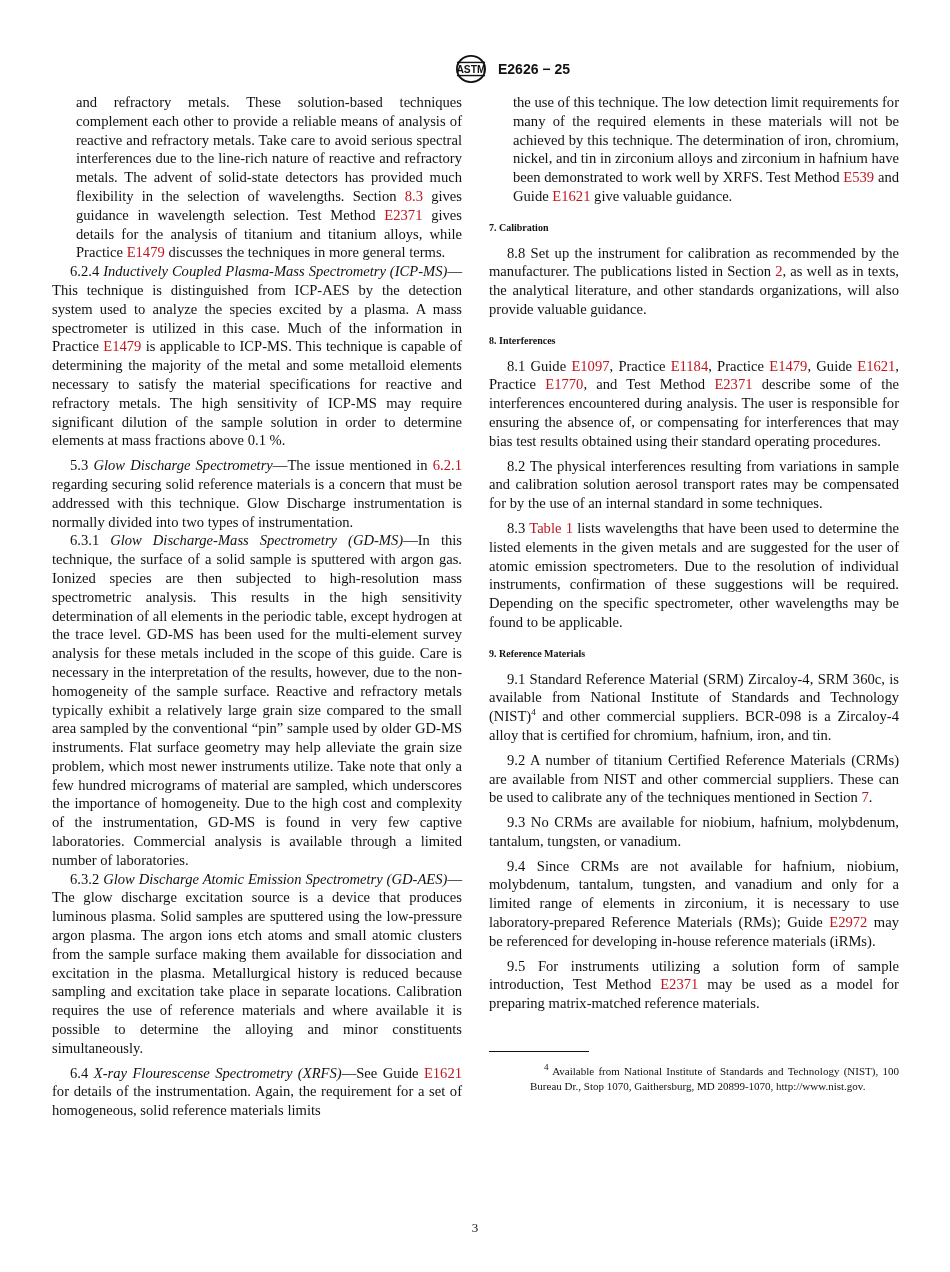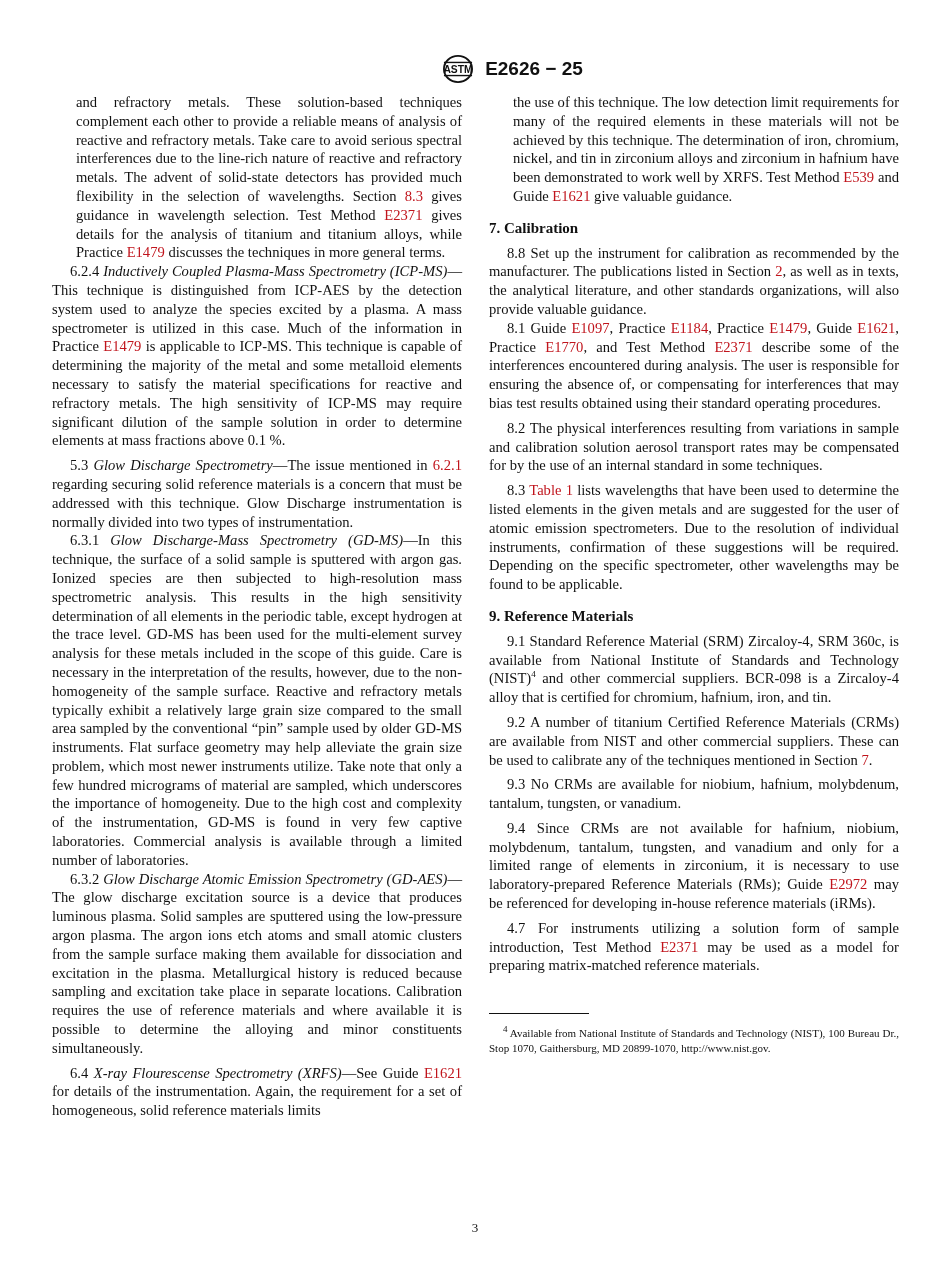--- a/index.html
+++ b/index.html
@@ -1,34 +1,34 @@
 <!DOCTYPE html>
 <html><head>
 <meta charset="utf-8">
 <style>
   html, body { margin: 0; padding: 0; background: #ffffff; }
   body { width: 950px; height: 1272px; position: relative; overflow: hidden;
          font-family: "Liberation Serif", serif; color: #111; }
   .header { position: absolute; top: 52px; left: 0; width: 950px; height: 34px;
             display: flex; justify-content: center; align-items: center; gap: 8px; margin-left: 36px; }
   .logo { width: 38px; height: 30px; }
-  .designation { font-family: "Liberation Sans", sans-serif; font-weight: bold; font-size: 19px; color: #111; }
+  .designation { font-family: "Liberation Sans", sans-serif; font-weight: bold; font-size: 14px; color: #111; }
   .col { position: absolute; top: 93px; width: 410px; font-size: 14.6px; line-height: 18.8px; }
   .col.left { left: 52px; }
   .col.right { left: 489px; }
   p { margin: 0; text-align: justify; text-indent: 18px; }
   p.gap { margin-top: 6px; }
   p.noind { text-indent: 0; margin-left: 24px; }
-  .sec { font-weight: bold; margin: 13px 0 6px 0; text-indent: 0; font-size: 15px; }
+  .sec { font-weight: bold; margin: 13px 0 6px 0; text-indent: 0; font-size: 10px; }
   .sec:first-child { margin-top: 0; }
   i { }
   a.ref { color: #c0141c; text-decoration: none; }
   sup { font-size: 9px; line-height: 0; vertical-align: super; }
   .fn-rule { width: 100px; border-top: 1px solid #111; margin: 38px 0 12px 0; }
-  .footnote { font-size: 11px; line-height: 15px; text-align: justify; text-indent: 14px; }
+  .footnote { font-size: 11px; line-height: 15px; text-align: justify; text-indent: 14px; margin-left: 41px; }
   .pageno { position: absolute; top: 1220px; left: 0; width: 950px; text-align: center; font-size: 13px; }
 </style>
 </head>
 <body>
 
 <div class="header">
   <svg class="logo" viewBox="0 0 40 32">
     <ellipse cx="20" cy="16" rx="15" ry="14" fill="none" stroke="#111" stroke-width="2"></ellipse>
     <text x="20" y="20" text-anchor="middle" font-family="Liberation Sans, sans-serif" font-size="11" font-weight="bold" fill="#111">ASTM</text>
     <line x1="5" y1="9" x2="35" y2="9" stroke="#111" stroke-width="1.5"></line>
@@ -50,28 +50,29 @@
 
   <p class="gap"><span>6.4 </span><i>X-ray Flourescense Spectrometry (XRFS)</i><span>—See Guide </span><a class="ref">E1621</a><span> for details of the instrumentation. Again, the requirement for a set of homogeneous, solid reference materials limits</span></p>
 </div>
 
 <div class="col right">
   <p class="noind"><span>the use of this technique. The low detection limit requirements for many of the required elements in these materials will not be achieved by this technique. The determination of iron, chromium, nickel, and tin in zirconium alloys and zirconium in hafnium have been demonstrated to work well by XRFS. Test Method </span><a class="ref">E539</a><span> and Guide </span><a class="ref">E1621</a><span> give valuable guidance.</span></p>
 
   <div class="sec">7.  Calibration</div>
   <p><span>8.8  Set up the instrument for calibration as recommended by the manufacturer. The publications listed in Section </span><a class="ref">2</a><span>, as well as in texts, the analytical literature, and other standards organizations, will also provide valuable guidance.</span></p>
 
+  <div class="sec">8.  Interferences</div>
   <p><span>8.1 Guide </span><a class="ref">E1097</a><span>, Practice </span><a class="ref">E1184</a><span>, Practice </span><a class="ref">E1479</a><span>, Guide </span><a class="ref">E1621</a><span>, Practice </span><a class="ref">E1770</a><span>, and Test Method </span><a class="ref">E2371</a><span> describe some of the interferences encountered during analysis. The user is responsible for ensuring the absence of, or compensating for interferences that may bias test results obtained using their standard operating procedures.</span></p>
   <p class="gap">8.2 The physical interferences resulting from variations in sample and calibration solution aerosol transport rates may be compensated for by the use of an internal standard in some techniques.</p>
   <p class="gap"><span>8.3 </span><a class="ref">Table 1</a><span> lists wavelengths that have been used to determine the listed elements in the given metals and are suggested for the user of atomic emission spectrometers. Due to the resolution of individual instruments, confirmation of these suggestions will be required. Depending on the specific spectrometer, other wavelengths may be found to be applicable.</span></p>
 
   <div class="sec">9.  Reference Materials</div>
   <p><span>9.1 Standard Reference Material (SRM) Zircaloy-4, SRM 360c, is available from National Institute of Standards and Technology (NIST)</span><sup>4</sup><span> and other commercial suppliers. BCR-098 is a Zircaloy-4 alloy that is certified for chromium, hafnium, iron, and tin.</span></p>
   <p class="gap"><span>9.2 A number of titanium Certified Reference Materials (CRMs) are available from NIST and other commercial suppliers. These can be used to calibrate any of the techniques mentioned in Section </span><a class="ref">7</a><span>.</span></p>
   <p class="gap">9.3 No CRMs are available for niobium, hafnium, molybdenum, tantalum, tungsten, or vanadium.</p>
   <p class="gap"><span>9.4 Since CRMs are not available for hafnium, niobium, molybdenum, tantalum, tungsten, and vanadium and only for a limited range of elements in zirconium, it is necessary to use laboratory-prepared Reference Materials (RMs); Guide </span><a class="ref">E2972</a><span> may be referenced for developing in-house reference materials (iRMs).</span></p>
-  <p class="gap"><span>4.7 For instruments utilizing a solution form of sample introduction, Test Method </span><a class="ref">E2371</a><span> may be used as a model for preparing matrix-matched reference materials.</span></p>
+  <p class="gap"><span>9.5 For instruments utilizing a solution form of sample introduction, Test Method </span><a class="ref">E2371</a><span> may be used as a model for preparing matrix-matched reference materials.</span></p>
 
   <div class="fn-rule"></div>
   <p class="footnote"><sup>4</sup><span> Available from National Institute of Standards and Technology (NIST), 100 Bureau Dr., Stop 1070, Gaithersburg, MD 20899-1070, http://www.nist.gov.</span></p>
 </div>
 
 <div class="pageno">3</div>
 
 </body></html>

